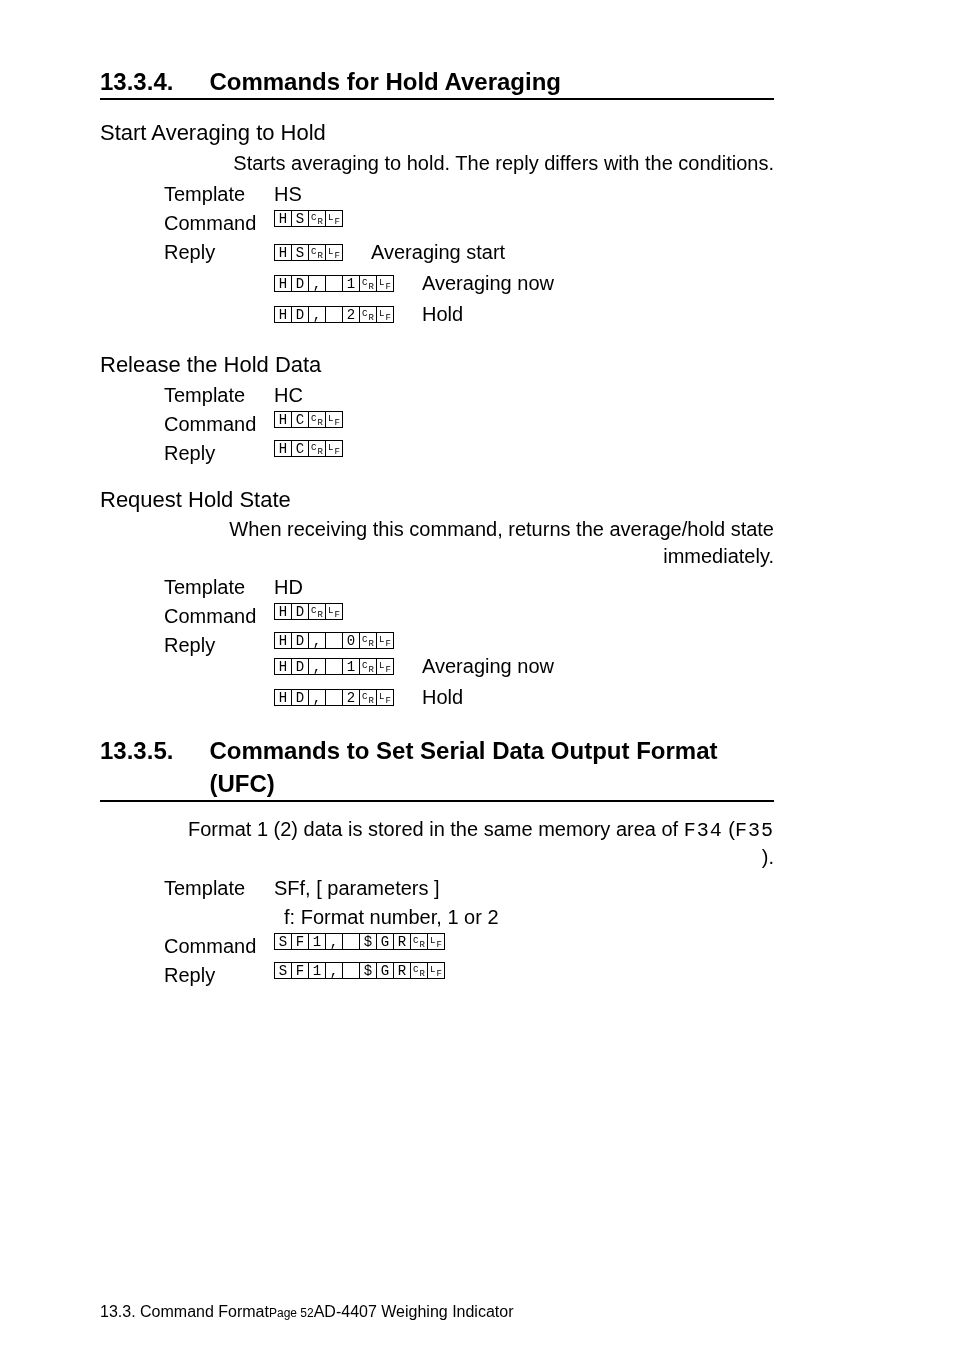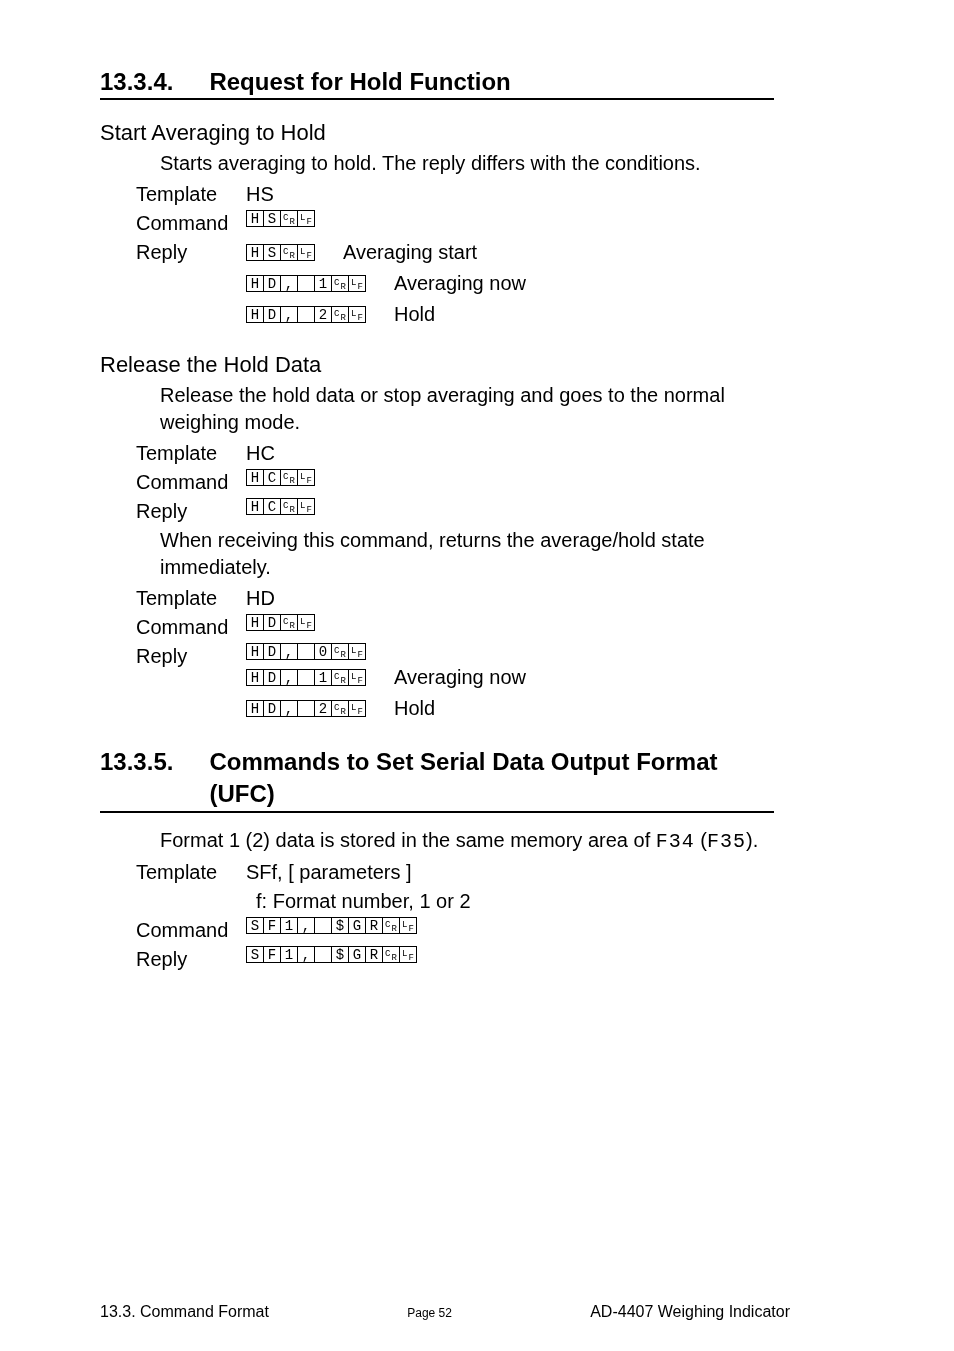--- a/index.html
+++ b/index.html
@@ -35,27 +35,28 @@
     font-weight: bold;
     font-size: 24px;
   }
   .sub-head {
     font-weight: normal;
     font-size: 22px;
     margin-top: 18px;
     margin-bottom: 2px;
   }
   .desc {
-    margin-left: 60px;
+    margin-left: 84px;
     margin-bottom: 4px;
+    text-align: right;
   }
   .row {
     display: flex;
     align-items: flex-start;
-    margin-left: 36px;
+    margin-left: 64px;
     margin-bottom: 2px;
   }
   .label {
     width: 110px;
     flex: 0 0 110px;
   }
   .valtext {}
   .cmdarea {
     display: flex;
     flex-direction: column;
@@ -86,35 +87,34 @@
   .cmdbox .cell:last-child { border-right: none; }
   .cell sub { font-size: 9px; line-height: 1; margin-left:1px; position: relative; top:1px;}
   .cell .pre { font-size: 9px; position: relative; top:-3px;}
   .note { }
   .footer {
     position: absolute;
     bottom: 28px;
     left: 100px;
     right: 84px;
     display: flex;
-    justify-content: space-between;
     align-items: baseline;
     font-size: 16px;
   }
   .footer .mid { font-size: 12px; }
   .seg { display: inline-block; font-family: "Courier New", monospace; letter-spacing: 1px; }
 </style>
 </head>
 <body>
 
 <div class="page">
 
   <div class="sec-head">
     <span class="num">13.3.4.</span>
-    <span class="title">Request for Hold Function</span>
+    <span class="title">Commands for Hold Averaging</span>
   </div>
 
   <div class="sub-head">Start Averaging to Hold</div>
   <div class="desc">Starts averaging to hold. The reply differs with the conditions.</div>
   <div class="row">
     <div class="label">Template</div>
     <div class="valtext">HS</div>
   </div>
   <div class="row">
     <div class="label">Command</div>
@@ -186,21 +186,20 @@
               <span class="pre">L</span>
               <sub>F</sub>
             </span>
         </span>
         <span class="note">Hold</span>
       </div>
     </div>
   </div>
 
   <div class="sub-head">Release the Hold Data</div>
-  <div class="desc">Release the hold data or stop averaging and goes to the normal weighing mode.</div>
   <div class="row">
     <div class="label">Template</div>
     <div class="valtext">HC</div>
   </div>
   <div class="row">
     <div class="label">Command</div>
     <div class="cmdarea">
         <div class="cmdline">
       <span class="cmdbox">
         <span class="cell">H</span>
@@ -230,20 +229,21 @@
             </span>
             <span class="cell">
               <span class="pre">L</span>
               <sub>F</sub>
             </span>
       </span>
     </div>
       </div>
   </div>
 
+  <div class="sub-head">Request Hold State</div>
   <div class="desc">When receiving this command, returns the average/hold state immediately.</div>
   <div class="row">
     <div class="label">Template</div>
     <div class="valtext">HD</div>
   </div>
   <div class="row">
     <div class="label">Command</div>
     <div class="cmdarea">
         <div class="cmdline">
       <span class="cmdbox">

